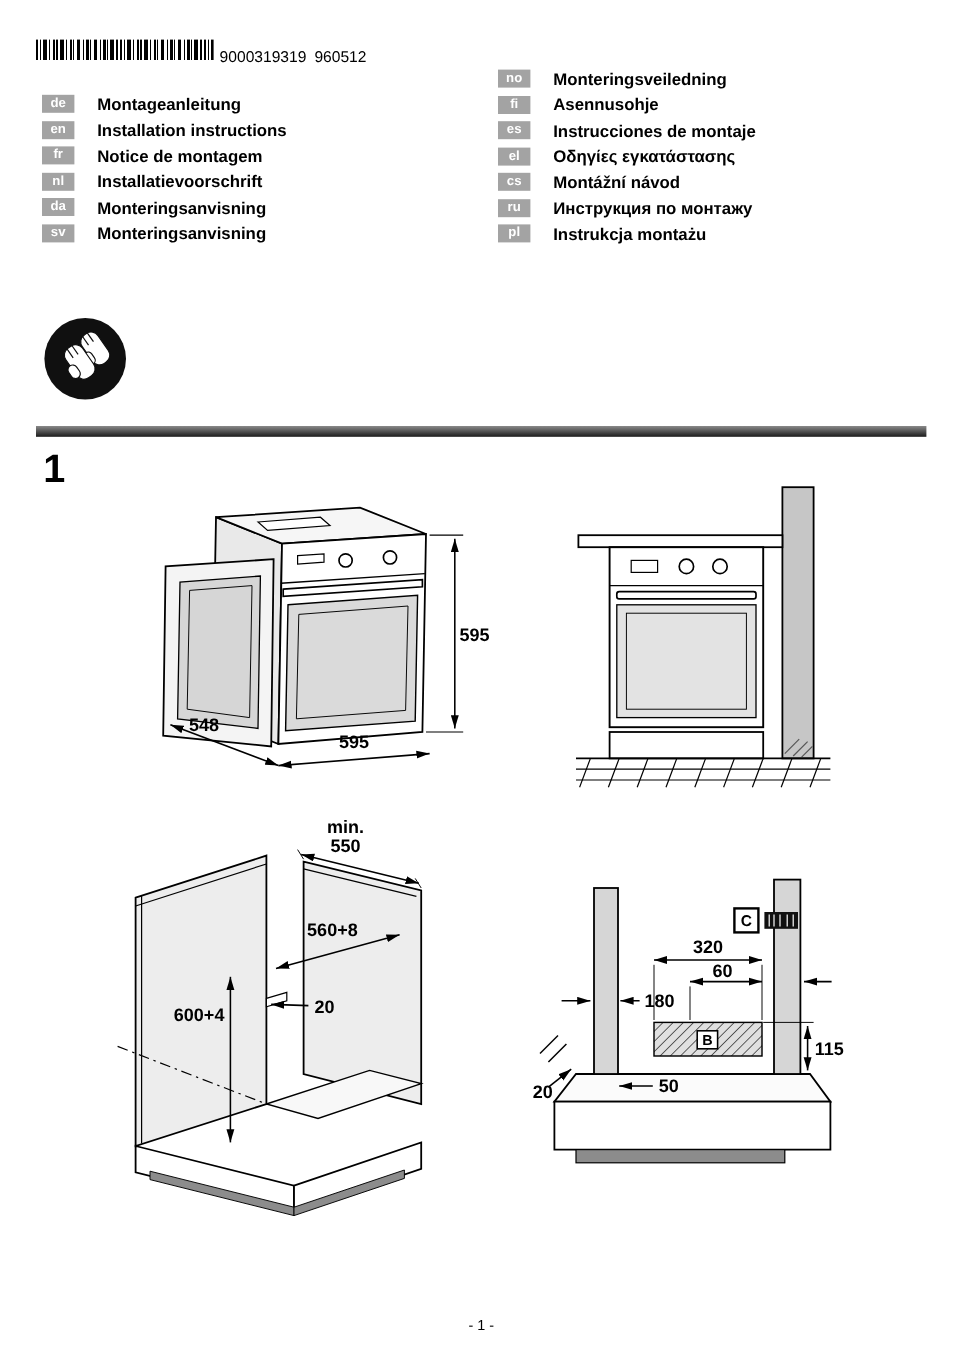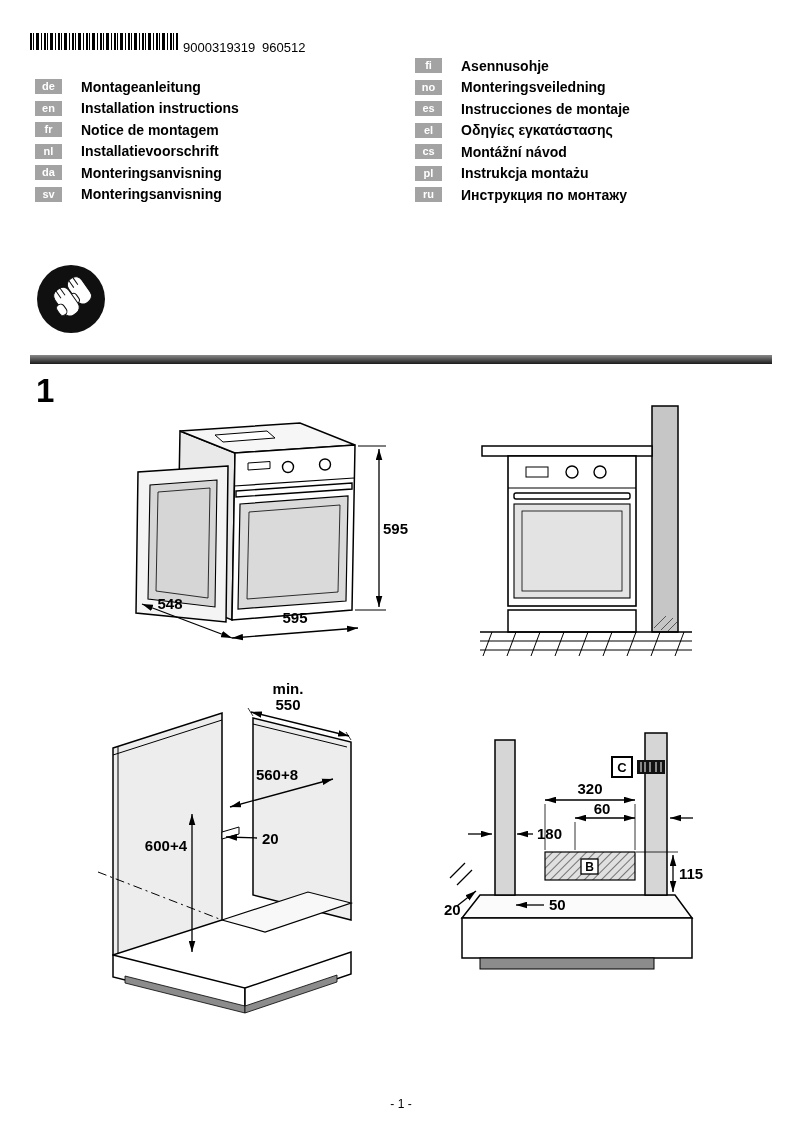--- a/index.html
+++ b/index.html
@@ -78,46 +78,46 @@
       <span class="lang-title">Monteringsanvisning</span>
     </div>
     <div class="lang-row">
       <span class="lang-code">sv</span>
       <span class="lang-title">Monteringsanvisning</span>
     </div>
   </div>
 
   <div class="lang-col" style="left:415px; top:55px">
     <div class="lang-row">
+      <span class="lang-code">no</span>
+      <span class="lang-title">Monteringsveiledning</span>
+    </div>
+    <div class="lang-row">
       <span class="lang-code">fi</span>
       <span class="lang-title">Asennusohje</span>
     </div>
     <div class="lang-row">
-      <span class="lang-code">no</span>
-      <span class="lang-title">Monteringsveiledning</span>
-    </div>
-    <div class="lang-row">
       <span class="lang-code">es</span>
       <span class="lang-title">Instrucciones de montaje</span>
     </div>
     <div class="lang-row">
       <span class="lang-code">el</span>
       <span class="lang-title">Οδηγίες εγκατάστασης</span>
     </div>
     <div class="lang-row">
       <span class="lang-code">cs</span>
       <span class="lang-title">Montážní návod</span>
     </div>
     <div class="lang-row">
+      <span class="lang-code">ru</span>
+      <span class="lang-title">Инструкция по монтажу</span>
+    </div>
+    <div class="lang-row">
       <span class="lang-code">pl</span>
       <span class="lang-title">Instrukcja montażu</span>
-    </div>
-    <div class="lang-row">
-      <span class="lang-code">ru</span>
-      <span class="lang-title">Инструкция по монтажу</span>
     </div>
   </div>
 
   <svg class="fig" style="left:35px; top:263px" width="72" height="72" viewBox="0 0 72 72">
     <circle cx="36" cy="36" r="34" fill="#101010"></circle>
     <g fill="#fff" stroke="#101010" stroke-width="1">
       <g transform="rotate(-35 45 30)">
         <rect x="38" y="13" width="16" height="29" rx="7"></rect>
         <rect x="34" y="26" width="7" height="11" rx="3.5"></rect>
         <line x1="43" y1="13" x2="43" y2="22"></line>

